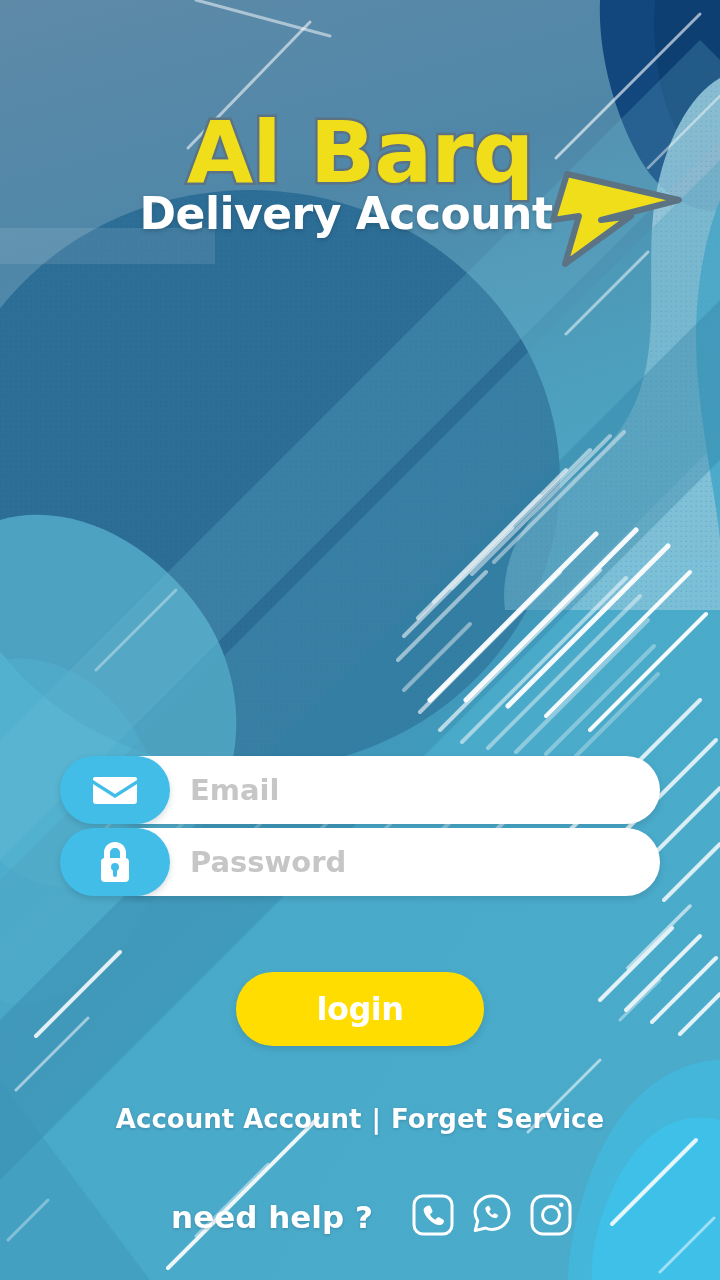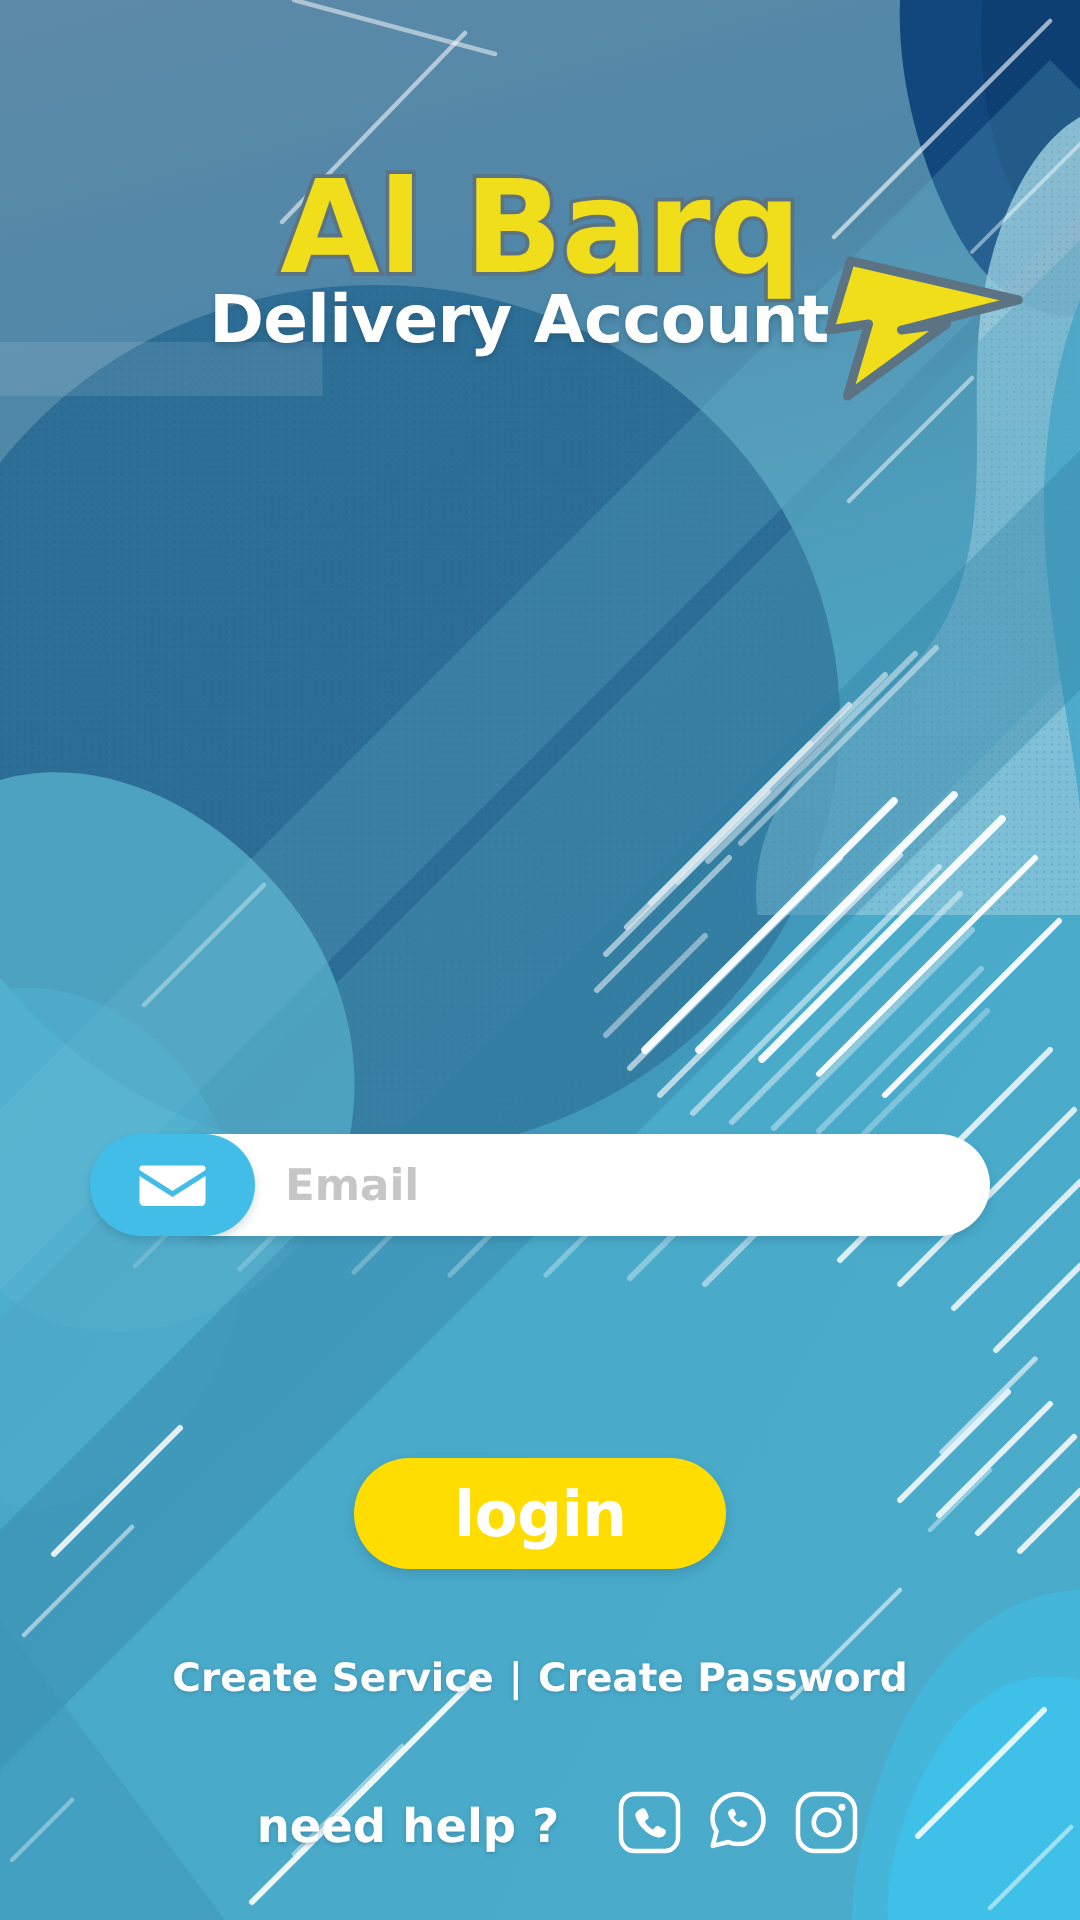--- a/index.html
+++ b/index.html
@@ -66,21 +66,21 @@
     border:none; outline:none; background:transparent;
     font-family:"DejaVu Sans", sans-serif;
     font-size:29px; font-weight:bold; color:#555;
   }
   .field-input::placeholder { color:#C6C6C6; font-weight:bold; }
 
   .login-btn {
     position:absolute; top:972px; left:236px;
     width:248px; height:74px;
     background:#FFDD00; border:none; border-radius:37px;
-    color:#ffffff; font-size:42px; font-weight:bold;
+    color:#ffffff; font-size:32px; font-weight:bold;
     font-family:"DejaVu Sans", sans-serif;
     cursor:pointer; letter-spacing:-0.5px;
     box-shadow:0 3px 7px rgba(20,60,80,.18);
   }
 
   .links {
     position:absolute; top:1104px; left:0; width:720px;
     text-align:center; color:#ffffff;
     font-family:"DejaVu Sans", sans-serif;
     font-size:26px; font-weight:bold;
@@ -277,26 +277,38 @@
       <div class="field-bg"></div>
       <div class="field-badge">
         <svg width="46" height="34" viewBox="0 0 46 34" xmlns="http://www.w3.org/2000/svg">
           <path d="M3,4 h40 a2,2 0 0 1 2,2 v1 L23,21 L1,7 V6 a2,2 0 0 1 2,-2 Z" fill="#ffffff"></path>
           <path d="M1,11 L23,25 L45,11 v17 a3,3 0 0 1 -3,3 H4 a3,3 0 0 1 -3,-3 Z" fill="#ffffff"></path>
         </svg>
       </div>
       <input class="field-input" type="text" placeholder="Email" style="">
     </div>
 
+    <div class="field">
+      <div class="field-bg"></div>
+      <div class="field-badge">
+        <svg width="38" height="44" viewBox="0 0 38 44" xmlns="http://www.w3.org/2000/svg">
+          <path d="M19,2 C12,2 8,7 8,13 v6 h6 v-6 c0,-3 2,-5 5,-5 c3,0 5,2 5,5 v6 h6 v-6 C30,7 26,2 19,2 Z" fill="#ffffff"></path>
+          <rect x="5" y="18" width="28" height="24" rx="4" fill="#ffffff"></rect>
+          <circle cx="19" cy="27" r="4" fill="#42BDE8"></circle>
+          <rect x="17" y="28" width="4" height="9" rx="2" fill="#42BDE8"></rect>
+        </svg>
+      </div>
+      <input class="field-input" type="password" placeholder="Password" style="">
+    </div>
   </div>
 
   <button class="login-btn">login</button>
 
   <div class="links">
-    <a>Create Service</a><span class="sep">|</span><a>Create Password</a>
+    <a>Account Account</a><span class="sep">|</span><a>Forget Service</a>
   </div>
 
   <div class="help-row">
     <span class="help-label">need help ?</span>
     <span class="social">
 
       <span class="social-icon">
         <svg width="44" height="44" viewBox="0 0 44 44" xmlns="http://www.w3.org/2000/svg">
           <rect x="3" y="3" width="38" height="38" rx="9" fill="none" stroke="#ffffff" stroke-width="3"></rect>
           <path d="M16,13 c1.6,-1 3,-0.6 3.6,0.8 l1.6,3.4 c0.5,1.1 0.2,2 -0.7,2.7 l-1.1,0.8

